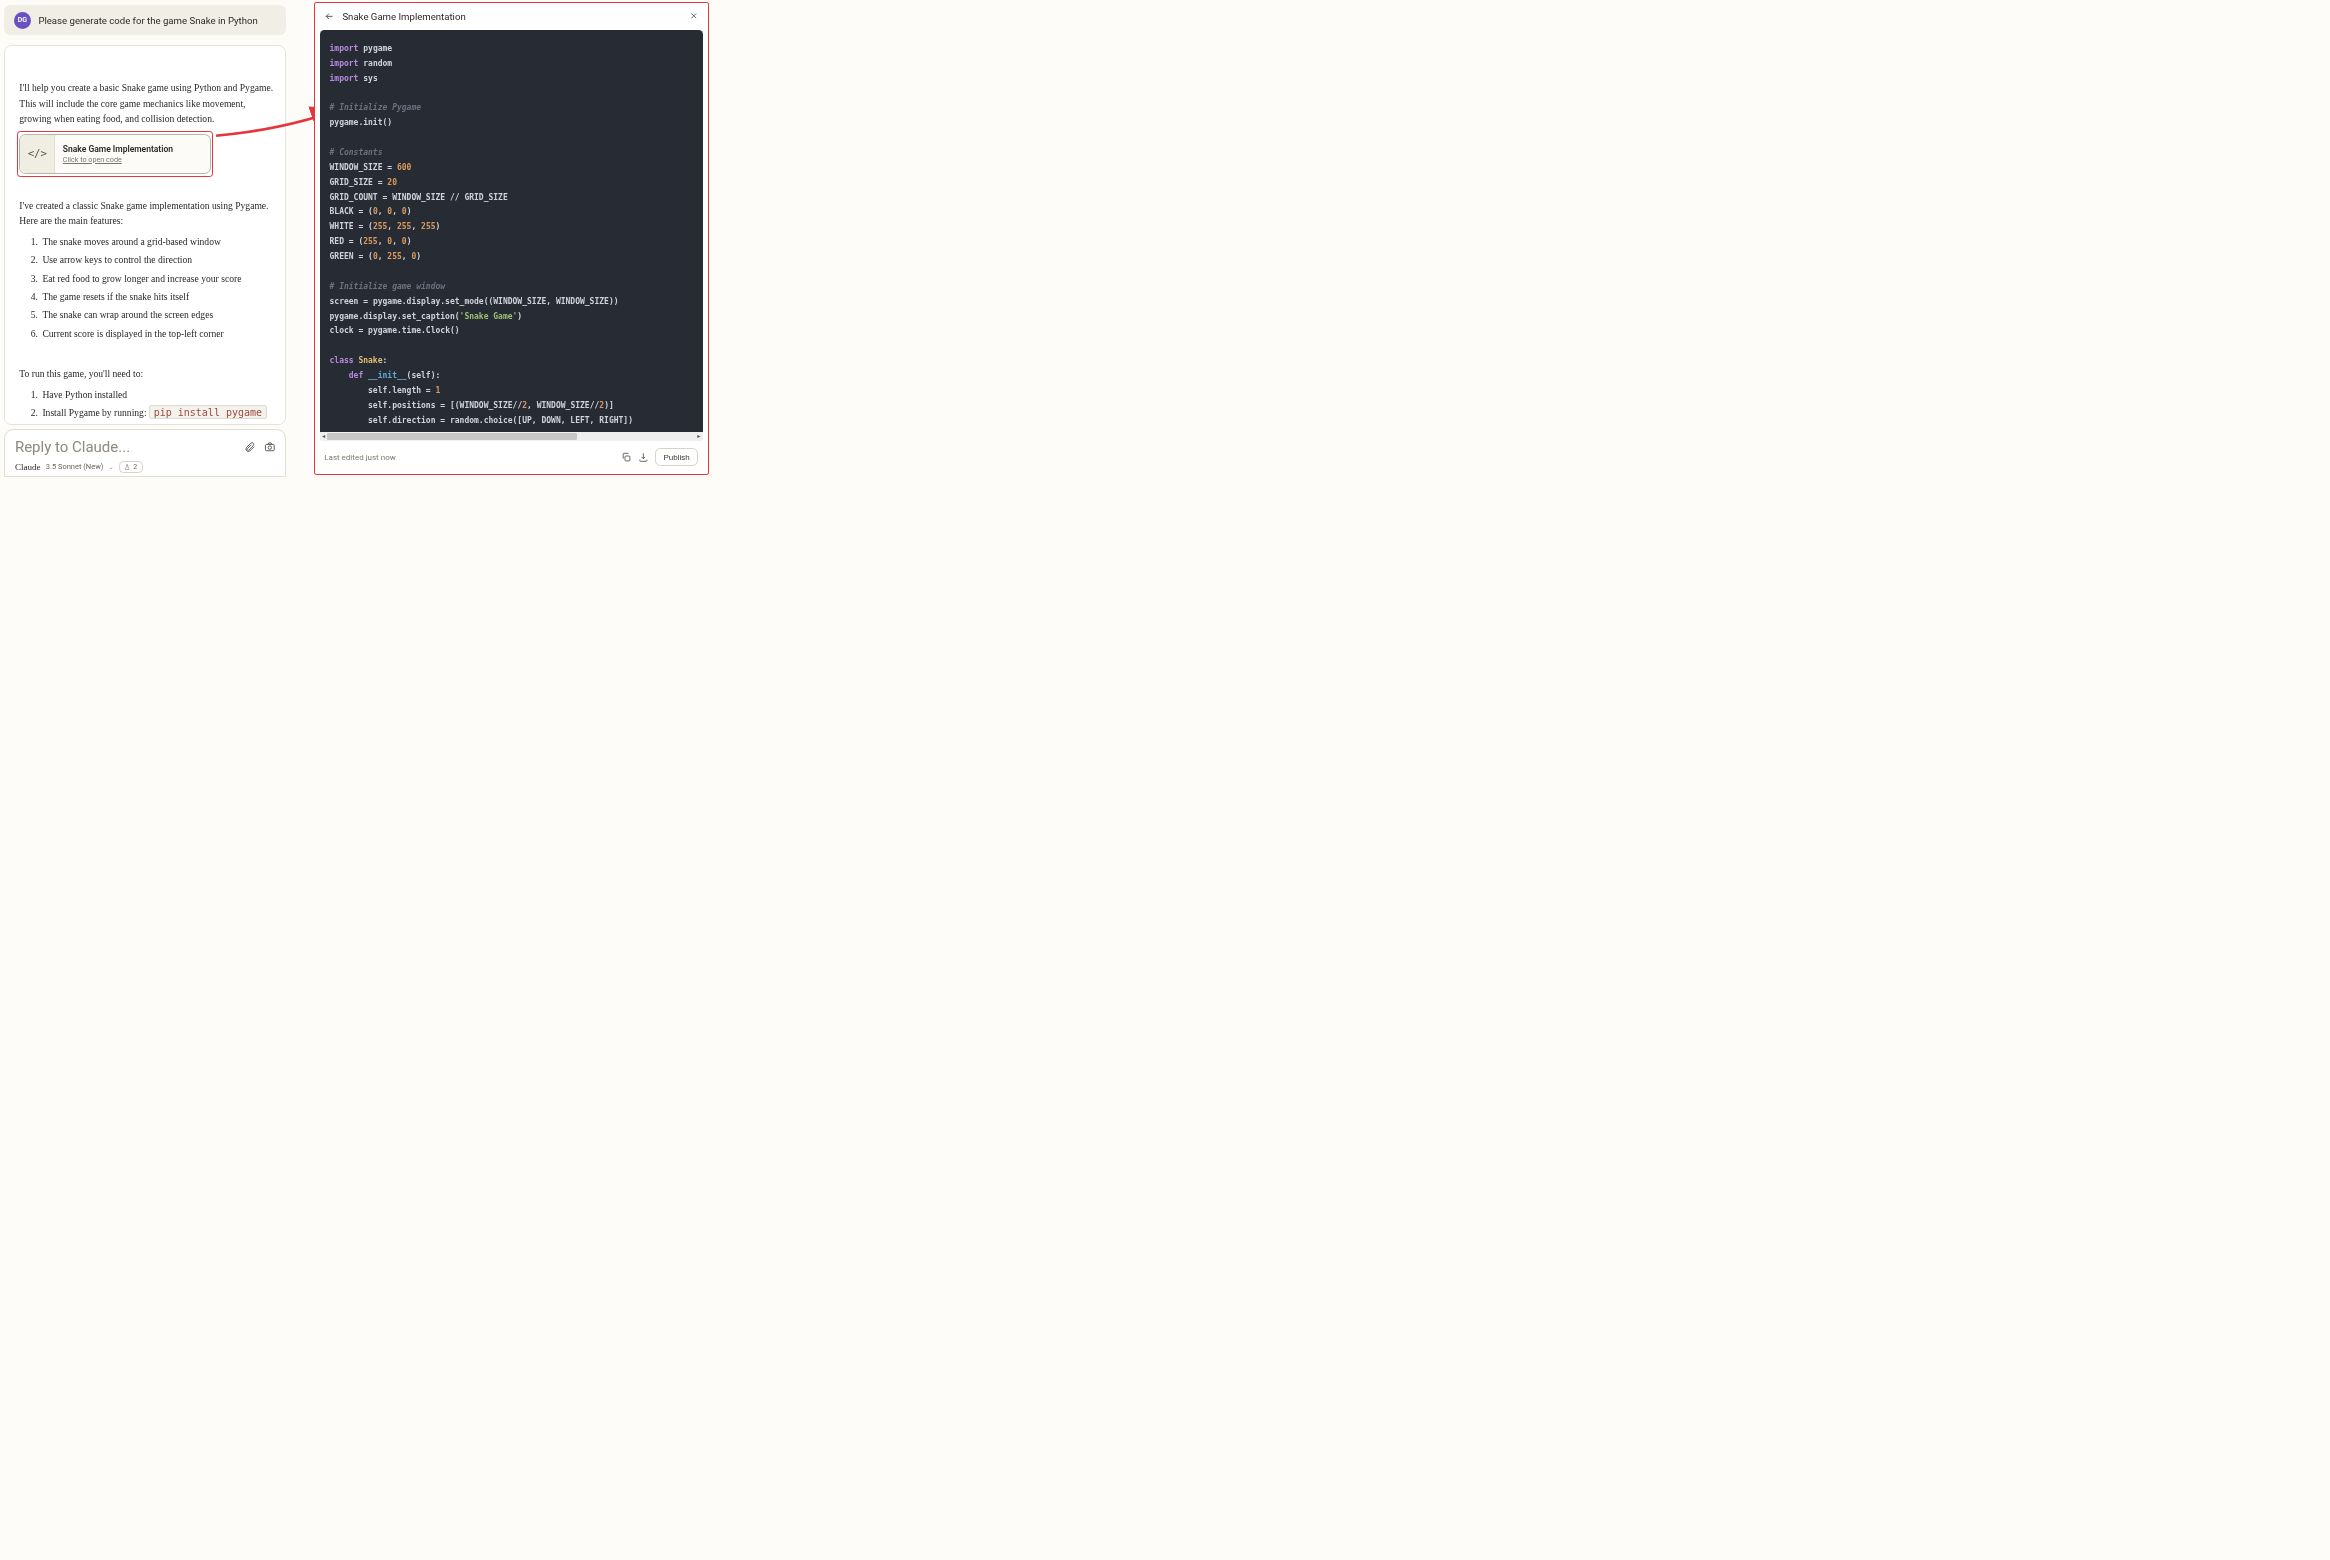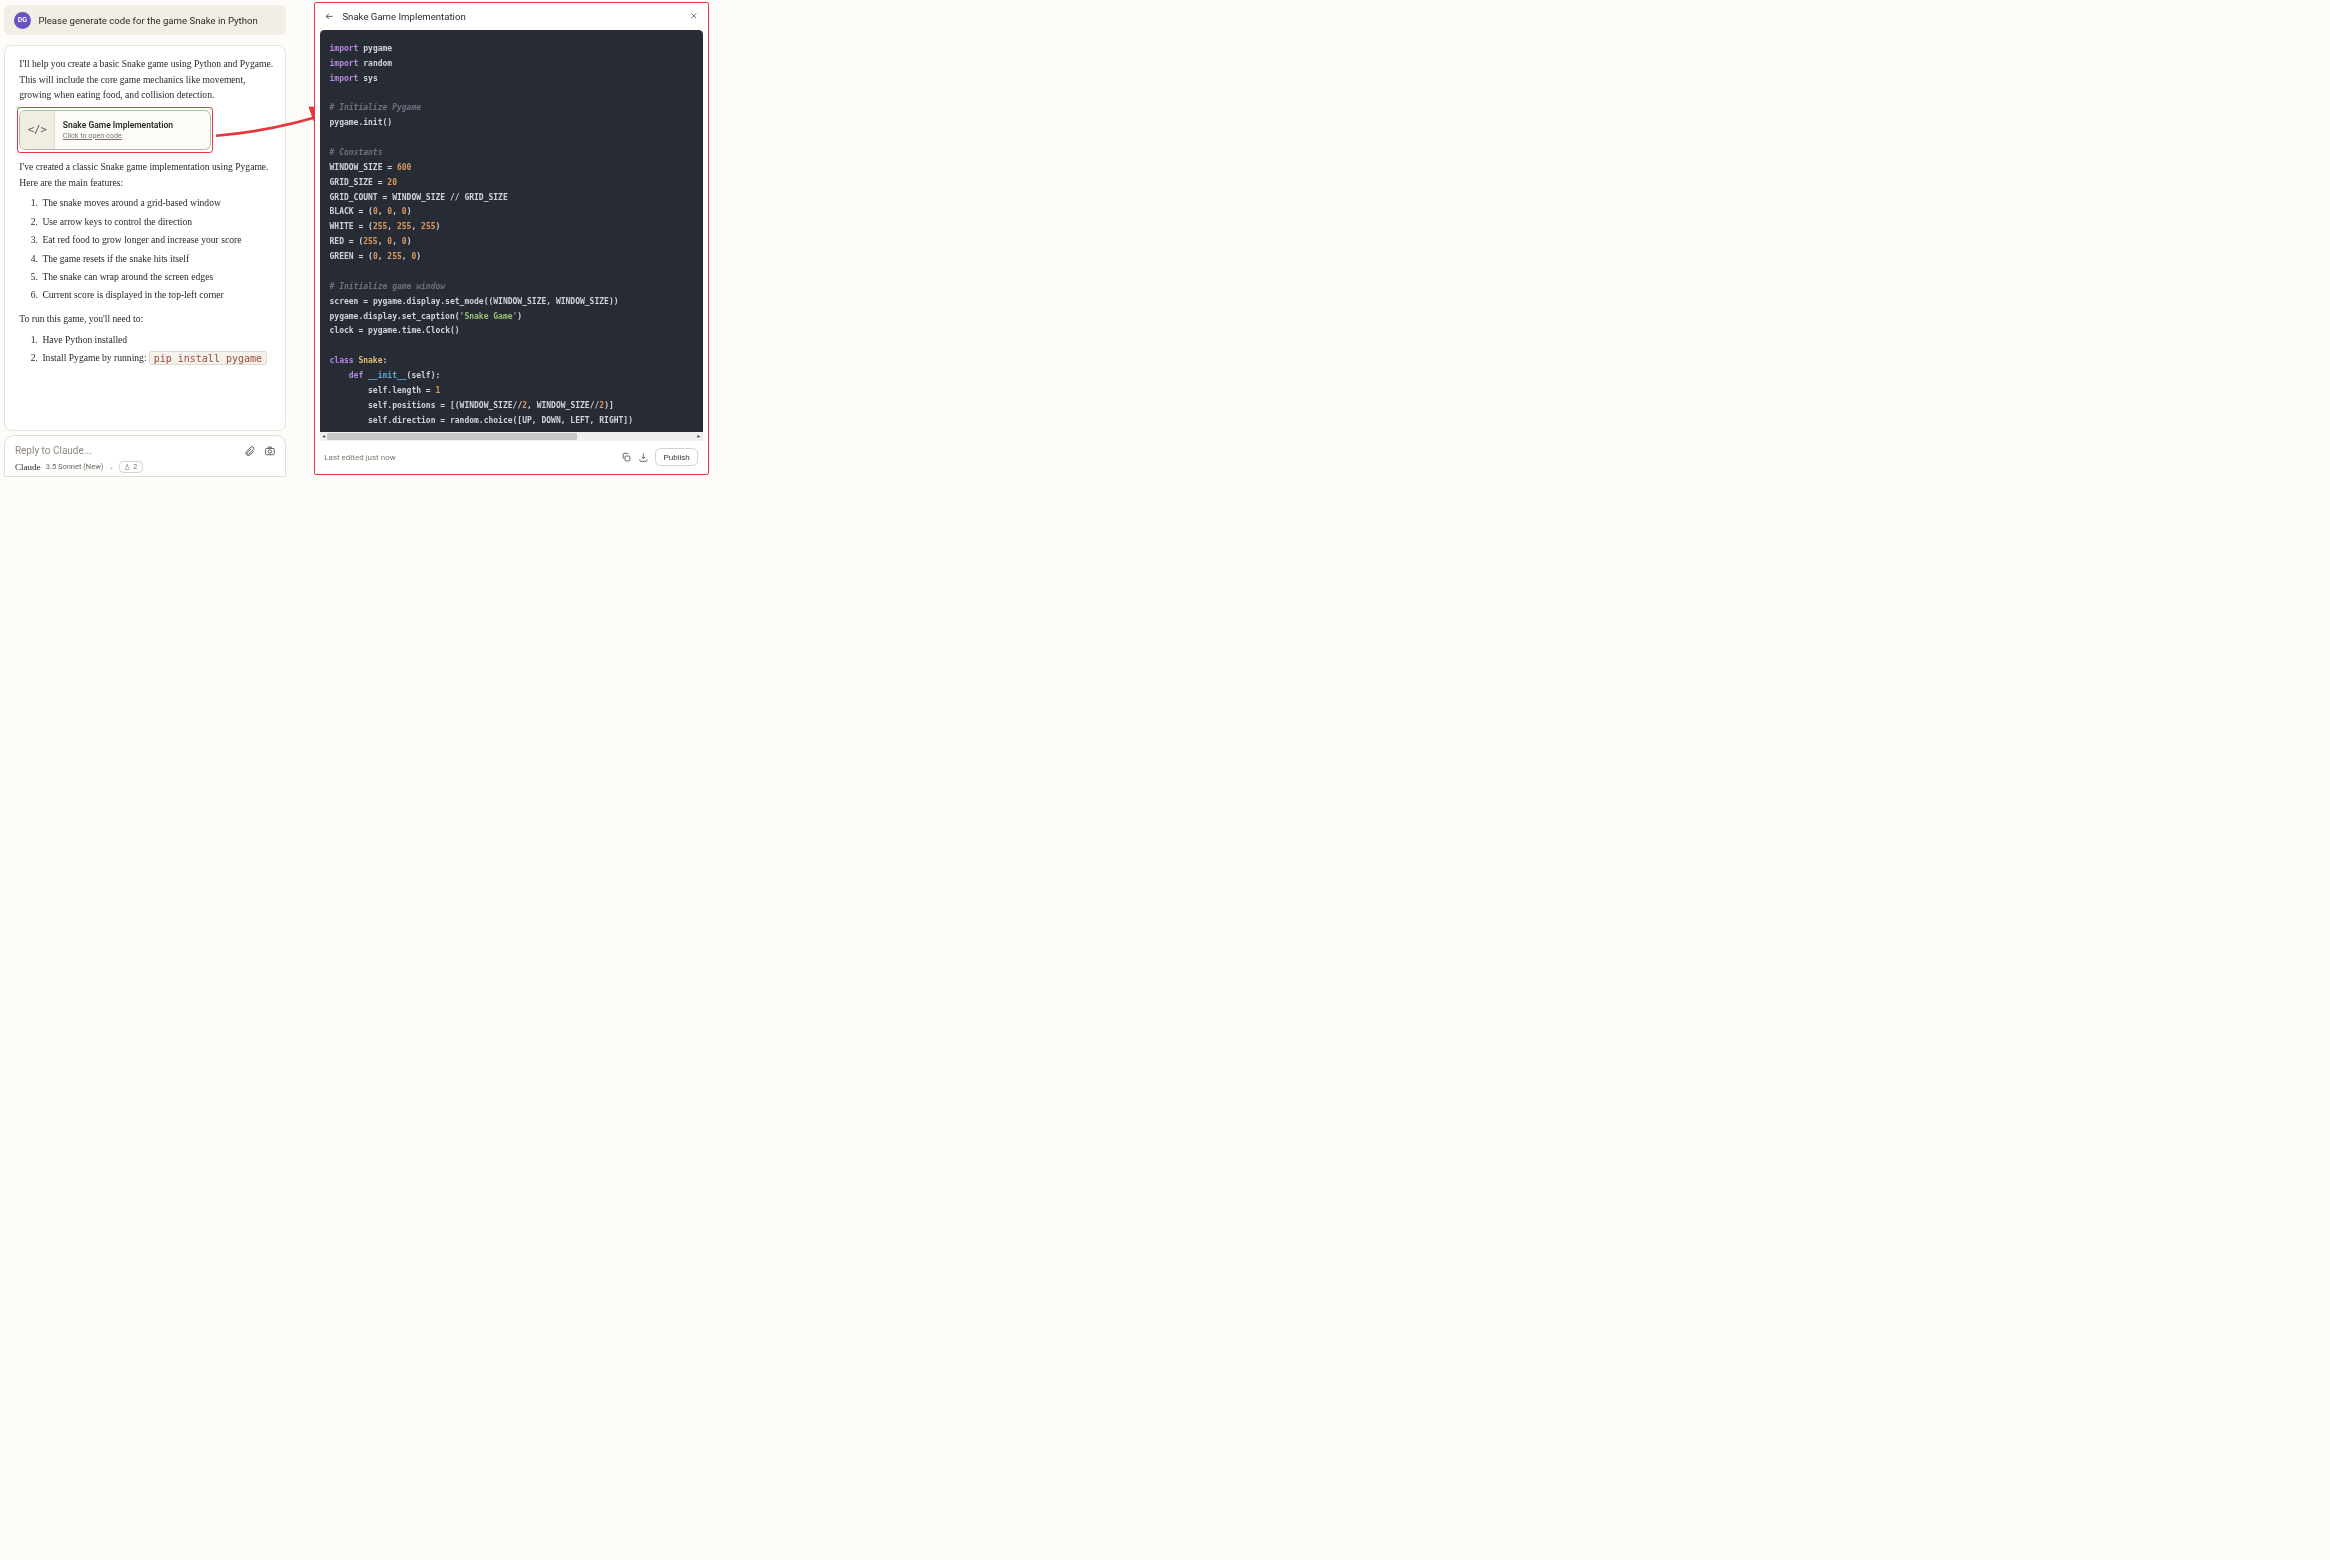--- a/index.html
+++ b/index.html
@@ -47,21 +47,21 @@
   background: #fff;
   border: 0.5px solid #e5e2da;
   border-radius: 7.5px;
   margin: 0 4.3px;
   padding: 10.7px 9.6px 10.7px 14px;
   flex: 1;
   overflow-y: auto;
   font-family: Georgia, 'Times New Roman', serif;
   color: #2a2825;
 }
-.assistant-block p { font-size: 9.6px; line-height: 1.6; margin-bottom: 4.3px; }
+.assistant-block p { font-size: 9.6px; line-height: 1.6; margin-bottom: 4.3px; margin-top: 24px; }
 .artifact-card {
   display: flex;
   align-items: center;
   border: 0.5px solid #b8b4a8;
   border-radius: 6.4px;
   background: #fcfbf8;
   margin: 7.5px 0 9.6px 0;
   width: 192px;
   overflow: hidden;
   cursor: pointer;
@@ -95,21 +95,21 @@
 }
 .input-bar {
   margin: 4.3px 4.3px 0 4.3px;
   border: 0.5px solid #e0ddd3;
   border-top-left-radius: 9.6px;
   border-top-right-radius: 9.6px;
   background: #fff;
   padding: 8.5px 9.6px 3.2px 9.6px;
 }
 .reply-row { display: flex; align-items: center; justify-content: space-between; }
-.reply-placeholder { color: #8e897e; font-size: 10px; }
+.reply-placeholder { color: #8e897e; font-size: 15px; }
 .reply-icons { display: flex; gap: 7.5px; color: #5f5b52; }
 .reply-icons svg { width: 11.7px; height: 11.7px; cursor: pointer; }
 .model-row { display: flex; align-items: center; gap: 5.3px; margin-top: 4.3px; font-size: 7.5px; color: #6b675d; }
 .model-brand { font-family: Georgia, serif; font-size: 9px; color: #2a2825; }
 .model-name { font-size: 7.5px; color: #6b675d; }
 .chevron { font-size: 5.9px; color: #8e897e; }
 .chip {
   border: 0.5px solid #d6d3c9;
   border-radius: 4.3px;
   padding: 1.1px 4.3px;

